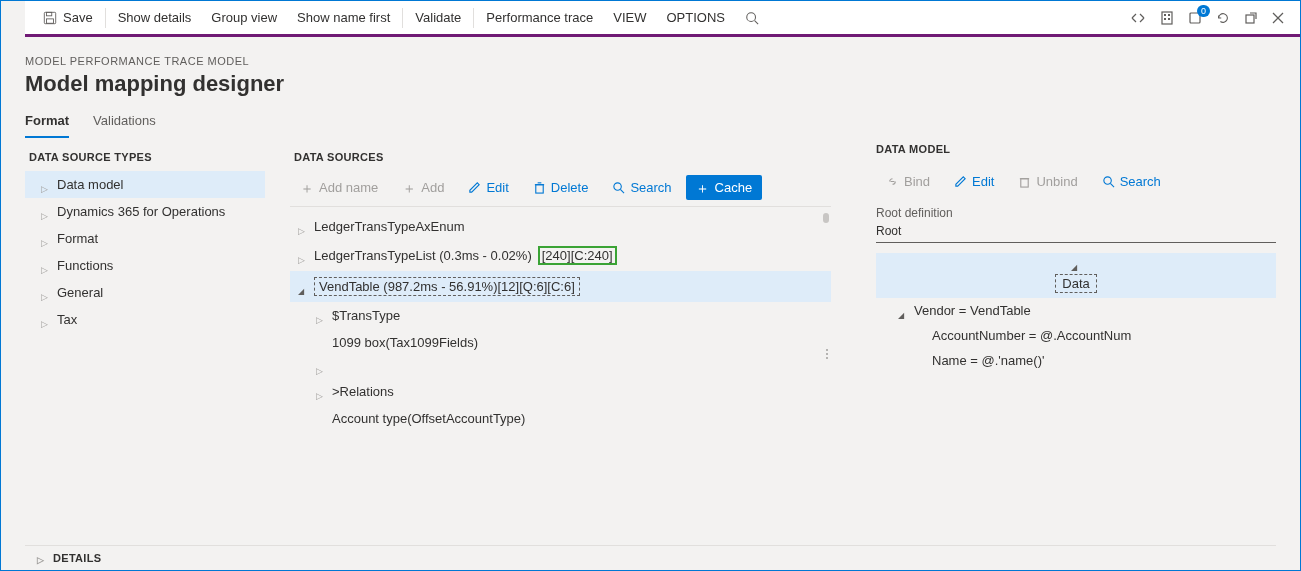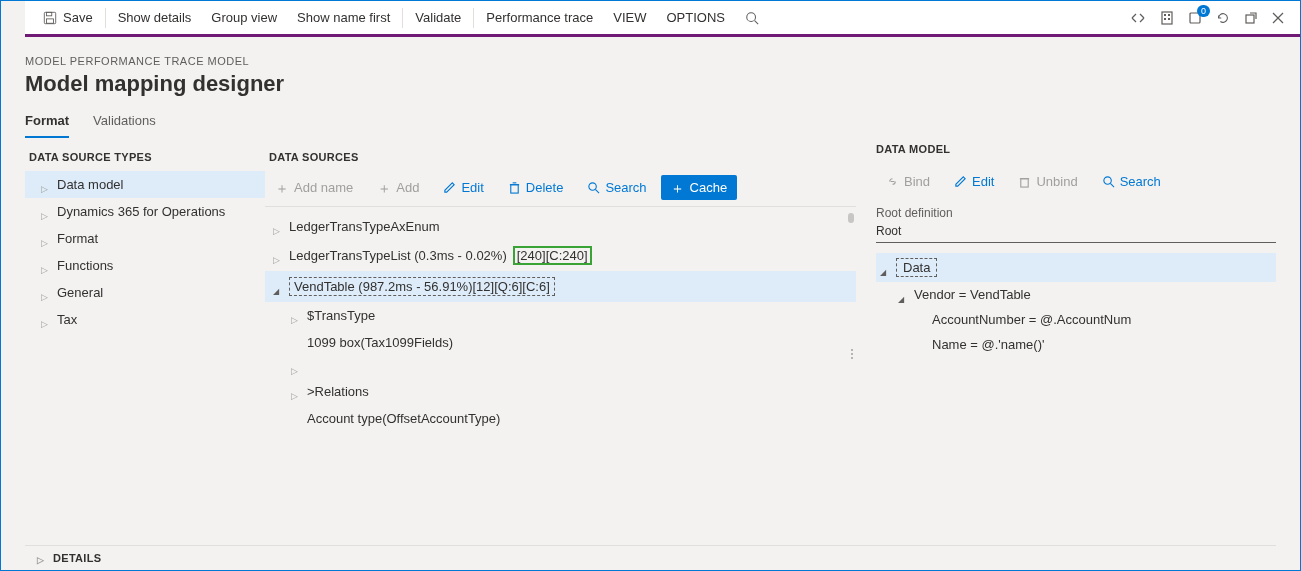--- a/index.html
+++ b/index.html
@@ -49,21 +49,21 @@
   border-radius: 8px;
   padding: 0 4px;
   line-height: 12px;
 }
 .main { flex: 1; display: flex; flex-direction: column; padding: 18px 24px 0 24px; overflow: hidden; }
 .breadcrumb { font-size: 11px; letter-spacing: 0.5px; color: #605e5c; margin-bottom: 4px; }
 .page-title { font-size: 22px; font-weight: 600; margin-bottom: 10px; }
 .tabs { display: flex; gap: 24px; border-bottom: 1px solid transparent; margin-bottom: 4px; }
 .tab { padding: 6px 0 8px 0; cursor: pointer; color: #605e5c; }
 .tab.active { color: #323130; font-weight: 600; border-bottom: 2px solid #0078d4; }
-.columns { flex: 1; display: flex; gap: 0; overflow: hidden; justify-content: space-between; }
+.columns { flex: 1; display: flex; gap: 25px; overflow: hidden; justify-content: space-between; }
 .col-left { width: 240px; display: flex; flex-direction: column; }
 .col-mid { flex: 1; display: flex; flex-direction: column; position: relative; }
 .col-right { width: 420px; display: flex; flex-direction: column; padding-left: 20px; }
 .section-header { font-size: 11px; font-weight: 600; letter-spacing: 0.3px; color: #323130; padding: 8px 0 8px 4px; }
 .tree { flex: 1; overflow-y: auto; }
 .tree-item {
   display: flex;
   align-items: center;
   gap: 6px;
   padding: 6px 8px 6px 16px;
@@ -111,21 +111,21 @@
   display: inline-block;
 }
 .right-header { font-size: 11px; font-weight: 600; letter-spacing: 0.3px; padding: 0 0 10px 0; }
 .root-label { font-size: 12px; color: #605e5c; padding: 2px 0; }
 .root-value { font-size: 12px; border-bottom: 1px solid #605e5c; padding: 2px 0 4px 0; margin-bottom: 10px; width: 100%; }
 .dm-tree { }
 .dm-row { display: flex; align-items: center; gap: 6px; padding: 5px 4px; cursor: pointer; }
 .dm-row.l0 { padding-left: 4px; }
 .dm-row.l1 { padding-left: 22px; }
 .dm-row.l2 { padding-left: 40px; }
-.dm-row.sel { background: #deecf9; }
+.dm-row.sel { background: #deecf9; flex-direction: column; }
 .dm-row .boxed { border: 1px dashed #605e5c; padding: 1px 6px; }
 .details-row {
   display: flex; align-items: center; gap: 6px;
   padding: 6px 0 6px 12px;
   font-size: 11px; font-weight: 600; letter-spacing: 0.3px;
   border-top: 1px solid #e1dfdd;
 }
 .scroll-thumb {
   position: absolute; right: 2px; width: 6px; background: #c8c6c4; border-radius: 3px;
 }

